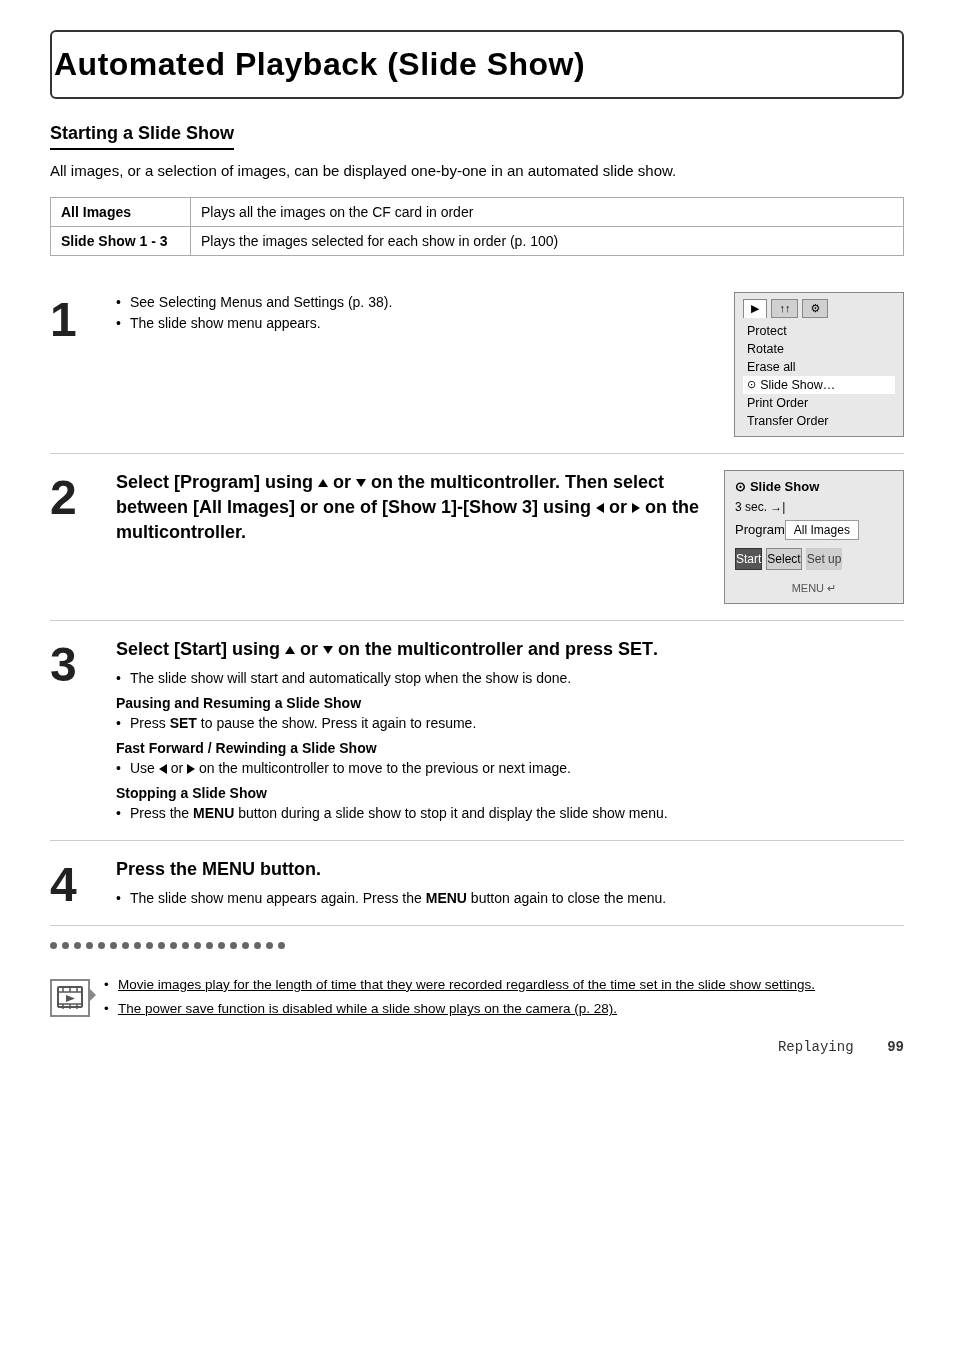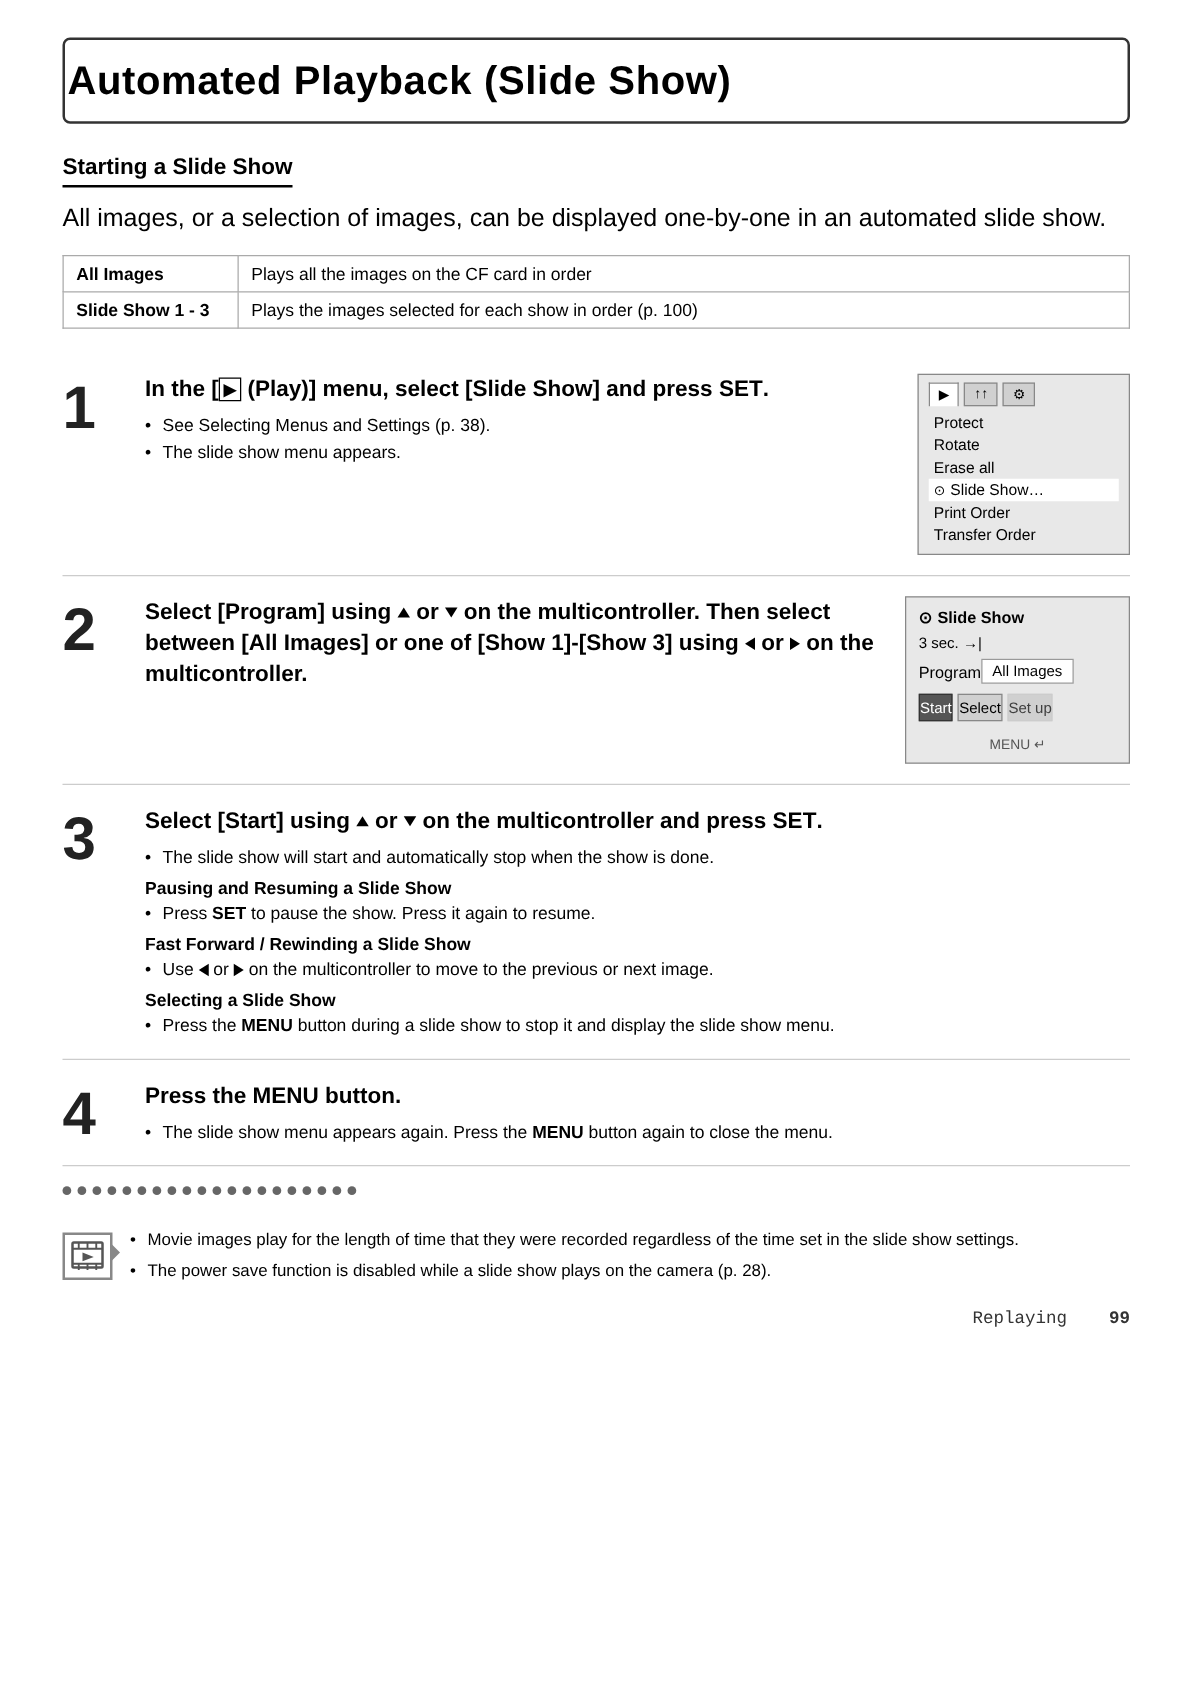--- a/index.html
+++ b/index.html
@@ -30,21 +30,21 @@
     .section-heading {
       font-size: 18px;
       font-weight: 800;
       border-bottom: 2.5px solid #000;
       padding-bottom: 4px;
       margin-bottom: 10px;
       display: inline-block;
     }
 
     .intro-text {
-      font-size: 20px;
+      font-size: 15px;
       margin-bottom: 14px;
       line-height: 1.5;
     }
 
     
     .info-table {
       width: 100%;
       border-collapse: collapse;
       margin-bottom: 20px;
       font-size: 14px;
@@ -276,20 +276,21 @@
     .note-bullets {
       list-style: none;
       flex: 1;
     }
     .note-bullets li {
       font-size: 13.5px;
       padding-left: 14px;
       position: relative;
       line-height: 1.5;
       margin-bottom: 4px;
+      text-decoration: underline;
     }
     .note-bullets li::before {
       content: '•';
       position: absolute;
       left: 0;
     }
 
     
     .page-footer {
       text-align: right;
@@ -365,23 +366,20 @@
       <td>Plays the images selected for each show in order (p. 100)</td>
     </tr>
   </tbody>
 </table>
 
 
 <div class="step">
   <div class="step-number">1</div>
   <div class="step-row" style="flex:1; gap:16px; align-items:flex-start;">
     <div class="step-content">
-      <div class="step-title">
-        In the [<span style="border:1.5px solid #000; padding:1px 3px; font-size:13px; vertical-align:middle;">▶</span> (Play)] menu, select [Slide Show] and press <kbd>SET</kbd>.
-      </div>
       <ul class="step-bullets">
         <li>See Selecting Menus and Settings (p. 38).</li>
         <li>The slide show menu appears.</li>
       </ul>
     </div>
     <div class="camera-screen">
       <div class="camera-screen-tabs">
         <span class="cam-tab active">▶</span>
         <span class="cam-tab">↑↑</span>
         <span class="cam-tab">⚙</span>
@@ -439,21 +437,21 @@
       <li>The slide show will start and automatically stop when the show is done.</li>
     </ul>
     <div class="step3-sub-heading">Pausing and Resuming a Slide Show</div>
     <ul class="step-bullets">
       <li>Press <kbd>SET</kbd> to pause the show. Press it again to resume.</li>
     </ul>
     <div class="step3-sub-heading">Fast Forward / Rewinding a Slide Show</div>
     <ul class="step-bullets">
       <li>Use <span class="tri-left"></span> or <span class="tri-right"></span> on the multicontroller to move to the previous or next image.</li>
     </ul>
-    <div class="step3-sub-heading">Selecting a Slide Show</div>
+    <div class="step3-sub-heading">Stopping a Slide Show</div>
     <ul class="step-bullets">
       <li>Press the <kbd>MENU</kbd> button during a slide show to stop it and display the slide show menu.</li>
     </ul>
   </div>
 </div>
 
 
 <div class="step4-area">
   <div class="step-number">4</div>
   <div class="step-content">

